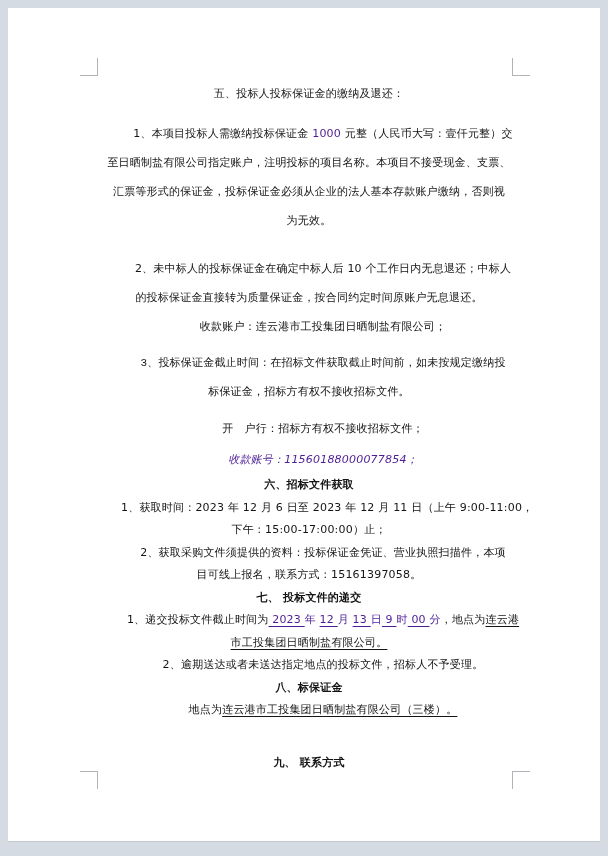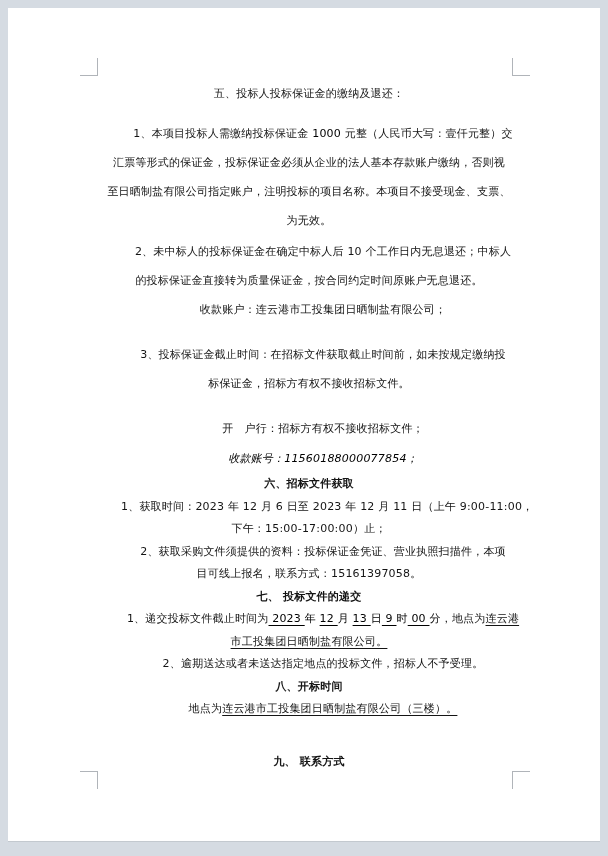--- a/index.html
+++ b/index.html
@@ -24,48 +24,48 @@
     font-size:11px; color:#141414; letter-spacing:0.2px;text-align:center;
   }
   .ln { white-space:nowrap; }
   .ind { text-indent:28px; }
   .sec5 .ln { line-height:29px; }
   .tight .ln { line-height:22.5px; }
   .hd { font-weight:bold; line-height:22.5px; white-space:nowrap; }
   .h5 { font-weight:normal; line-height:29px; white-space:nowrap; }
 
   .mt1  { margin-top:1px;font-style:italic; }
-  .mt2  { margin-top:16px; }
-  .mt5  { margin-top:2px; }
+  .mt2  { margin-top:8px;font-family:Liberation Mono, monospace; }
+  .mt5  { margin-top:19px; }
   .mt11 { margin-top:11px; }
   .mt18 { margin-top:30px; }
 
-  .r { color:#000000; }
+  .r { color:#4c1d95; }
   .u { text-decoration:underline; text-decoration-thickness:1px; text-underline-offset:3px; }
 </style>
 </head>
 <body>
 
 <div class="page">
   <div class="mark tl"></div>
   <div class="mark tr"></div>
   <div class="mark bl"></div>
   <div class="mark br"></div>
 
   <div class="content">
 
     <div class="sec5">
       <div class="h5">五、投标人投标保证金的缴纳及退还：</div>
 
       <div>
         <div class="ln ind mt11">
           <span>1、本项目投标人需缴纳投标保证金</span><span class="r"> 1000 </span><span>元整（人民币大写：壹仟元整）交</span>
         </div>
+        <div class="ln">至日晒制盐有限公司指定账户，注明投标的项目名称。本项目不接受现金、支票、</div>
         <div class="ln">汇票等形式的保证金，投标保证金必须从企业的法人基本存款账户缴纳，否则视</div>
-        <div class="ln">至日晒制盐有限公司指定账户，注明投标的项目名称。本项目不接受现金、支票、</div>
         <div class="ln">为无效。</div>
       </div>
 
       <div class="mt5">
         <div class="ln ind">2、未中标人的投标保证金在确定中标人后 10 个工作日内无息退还；中标人</div>
         <div class="ln">的投标保证金直接转为质量保证金，按合同约定时间原账户无息退还。</div>
       </div>
 
       <div class="ln ind">收款账户：连云港市工投集团日晒制盐有限公司；</div>
 
@@ -96,21 +96,21 @@
       <div>
         <div class="ln ind">
           <span>1、递交投标文件截止时间为</span><span class="r u"> 2023 </span><span class="r">年</span> <span class="r u">12 </span><span class="r">月</span> <span class="r u">13 </span><span class="r">日</span><span class="r u"> 9 </span><span class="r">时</span><span class="r u"> 00 </span><span class="r">分</span><span>，地点为</span><span class="u">连云港</span>
         </div>
         <div class="ln"><span class="u">市工投集团日晒制盐有限公司。</span></div>
       </div>
       <div class="ln ind">2、逾期送达或者未送达指定地点的投标文件，招标人不予受理。</div>
     </div>
 
     <div class="tight">
-      <div class="hd">八、开标时间</div>
+      <div class="hd">八、标保证金</div>
       <div class="ln ind">
         <span>地点为</span><span class="u">连云港市工投集团日晒制盐有限公司（三楼）。</span>
       </div>
     </div>
 
     <div class="tight">
       <div class="hd mt18">九、 联系方式</div>
     </div>
 
   </div>

